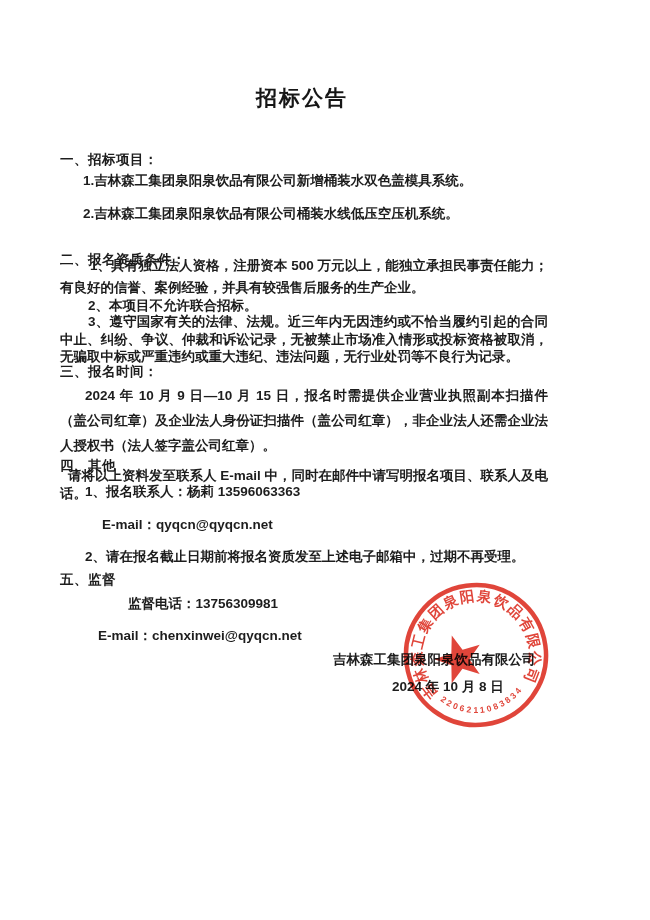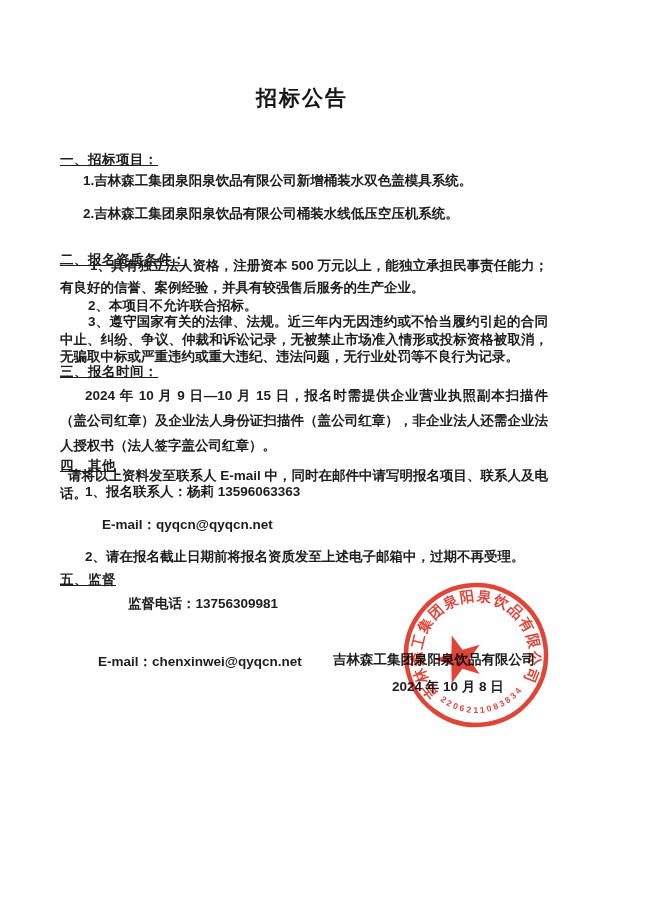--- a/index.html
+++ b/index.html
@@ -26,38 +26,38 @@
   }
   .line {
     position: absolute;
     left: 60px;
     right: 56px;
     font-size: 13.5px;
     font-weight: 700;
     line-height: 18px;
     color: #1d1d1d;
   }
-  .heading { letter-spacing: 0.5px; text-decoration: underline; }
+  .heading { letter-spacing: 0.5px; }
   .h1 { top: 151px; }
   .item1 { left: 83px; top: 172px; }
   .item2 { left: 83px; top: 205px; }
   .h2 { top: 230px; margin-top: 21px; }
   .p21 { top: 255px; line-height: 22px; text-indent: 30px; text-align: justify; }
   .p22 { top: 297px; text-indent: 28px; }
   .p23 { top: 313px; line-height: 17.5px; text-indent: 28px; text-align: justify; }
   .h3 { top: 363px; }
   .p31 { top: 383px; line-height: 25px; text-indent: 25px; text-align: justify; }
   .p32 { top: 434px; text-indent: 8px; margin-top: 33px; }
   .h4 { top: 457px; }
   .p41 { left: 85px; top: 483px; }
   .p42 { left: 102px; top: 516px; }
   .p43 { left: 85px; top: 548px; }
   .h5 { top: 571px; }
   .p51 { left: 108px; top: 595px; margin-left: 20px; }
-  .p52 { left: 98px; top: 627px; margin-top: 26px; }
+  .p52 { left: 98px; top: 627px; }
   .sig-company { position: absolute; left: 333px; top: 651px; font-size: 13.5px; font-weight: 700; color: #1d1d1d; }
   .sig-date    { position: absolute; left: 392px; top: 678px; font-size: 13.5px; font-weight: 700; color: #1d1d1d; }
   .stamp {
     position: absolute;
     left: 398px;
     top: 577px;
     width: 156px;
     height: 156px;
     mix-blend-mode: multiply;
     opacity: 0.93;

